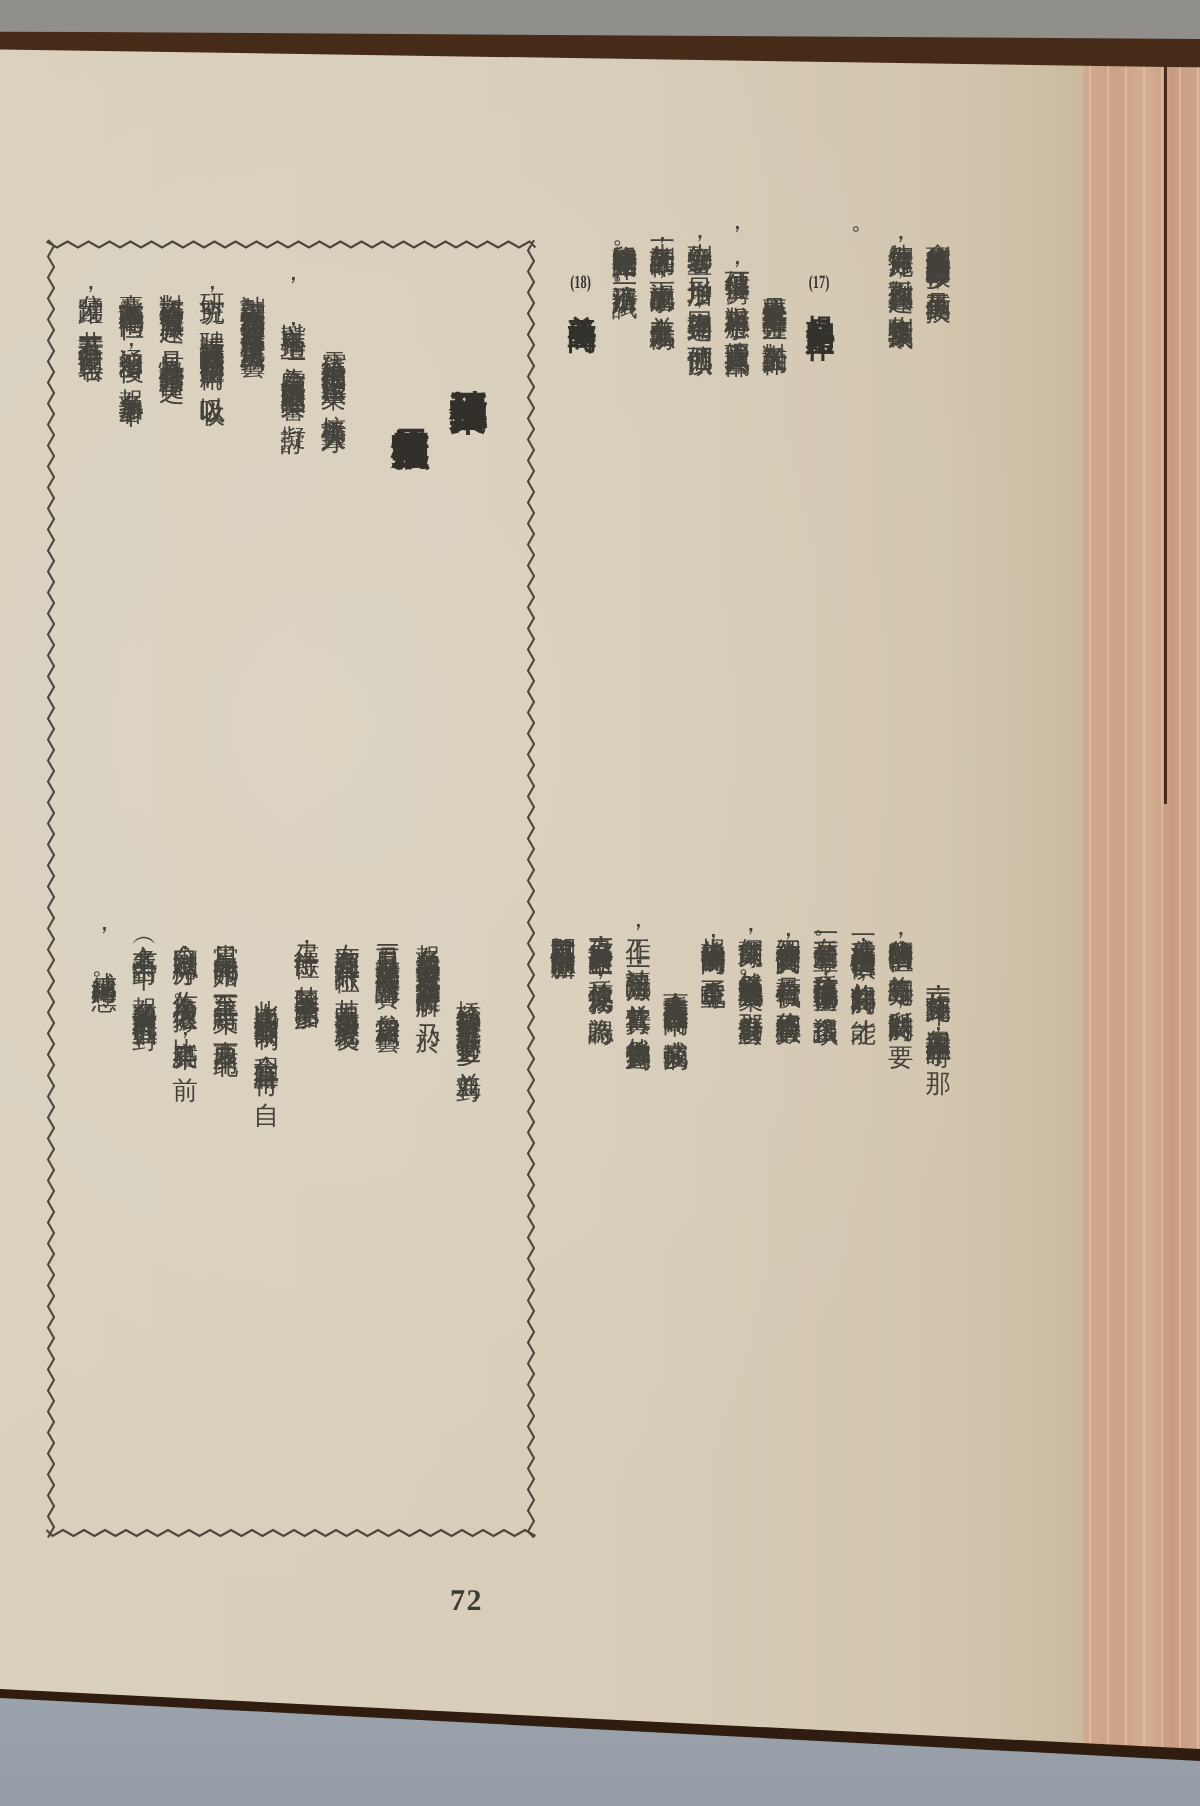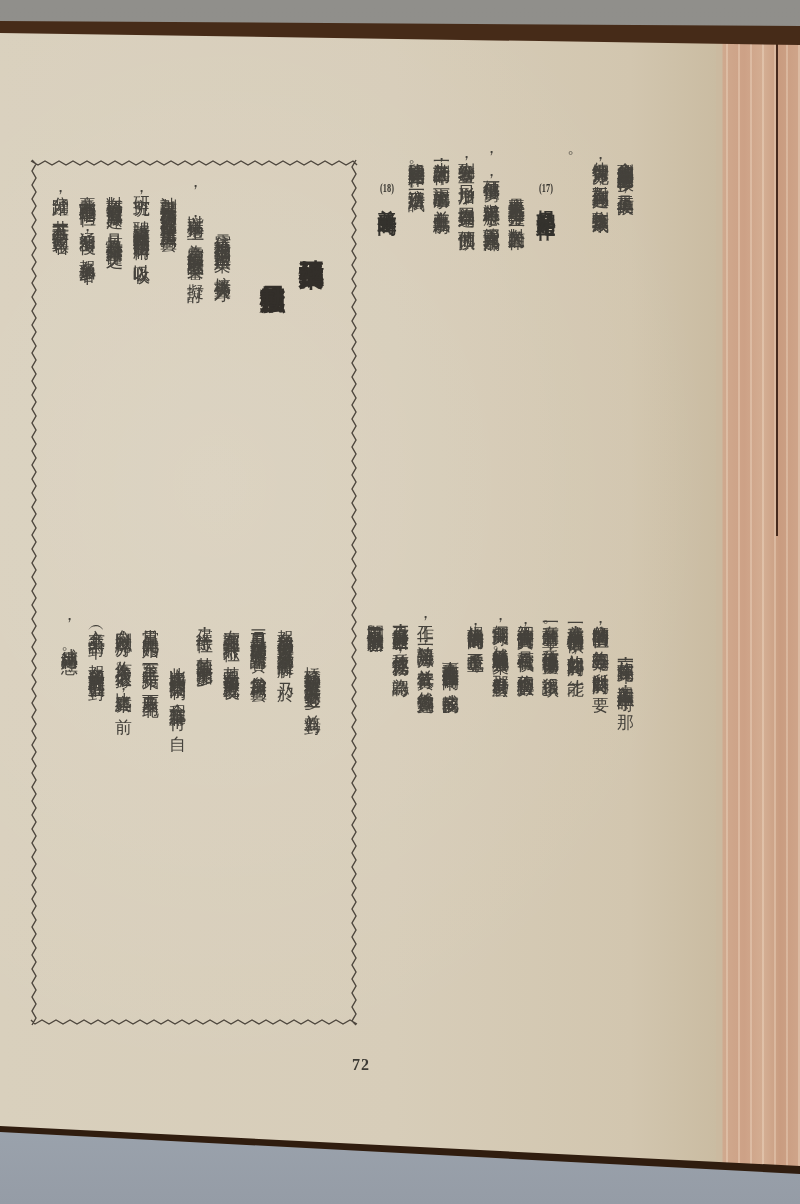--- a/index.html
+++ b/index.html
@@ -42,22 +42,22 @@
   .box svg{position:absolute;left:0;top:0;}
   .ann1{top:26px;right:10px;height:424px;width:306px;}
   .ann2{top:459px;right:34px;height:424px;width:288px;}
   .head1{margin:0 24px 0 10px;padding-top:57px;font-size:25px;line-height:29px;
       letter-spacing:0.5px;font-weight:bold;color:#332f2a;white-space:pre-line;}
   .head2{margin:0 10px 0 22px;padding-top:82px;font-size:25px;line-height:29px;
       letter-spacing:0.5px;font-weight:bold;color:#332f2a;white-space:pre-line;}
   .bp{margin:0;white-space:pre-line;font-size:17px;line-height:27px;letter-spacing:1.8px;
       color:#45423c;}
 
-  .page-number{position:absolute;left:300px;top:1056px;width:70px;text-align:right;
-      font-size:16px;font-weight:bold;letter-spacing:1px;color:#3c3a34;}
+  .page-number{position:absolute;left:300px;top:1056px;width:70px;text-align:left;
+      font-size:20px;font-weight:bold;letter-spacing:1px;color:#3c3a34;}
 </style>
 </head>
 <body>
 
 <div class="scene">
 
   <div class="fore-edge">
     <div class="fore-edge-line"></div>
   </div>
 

